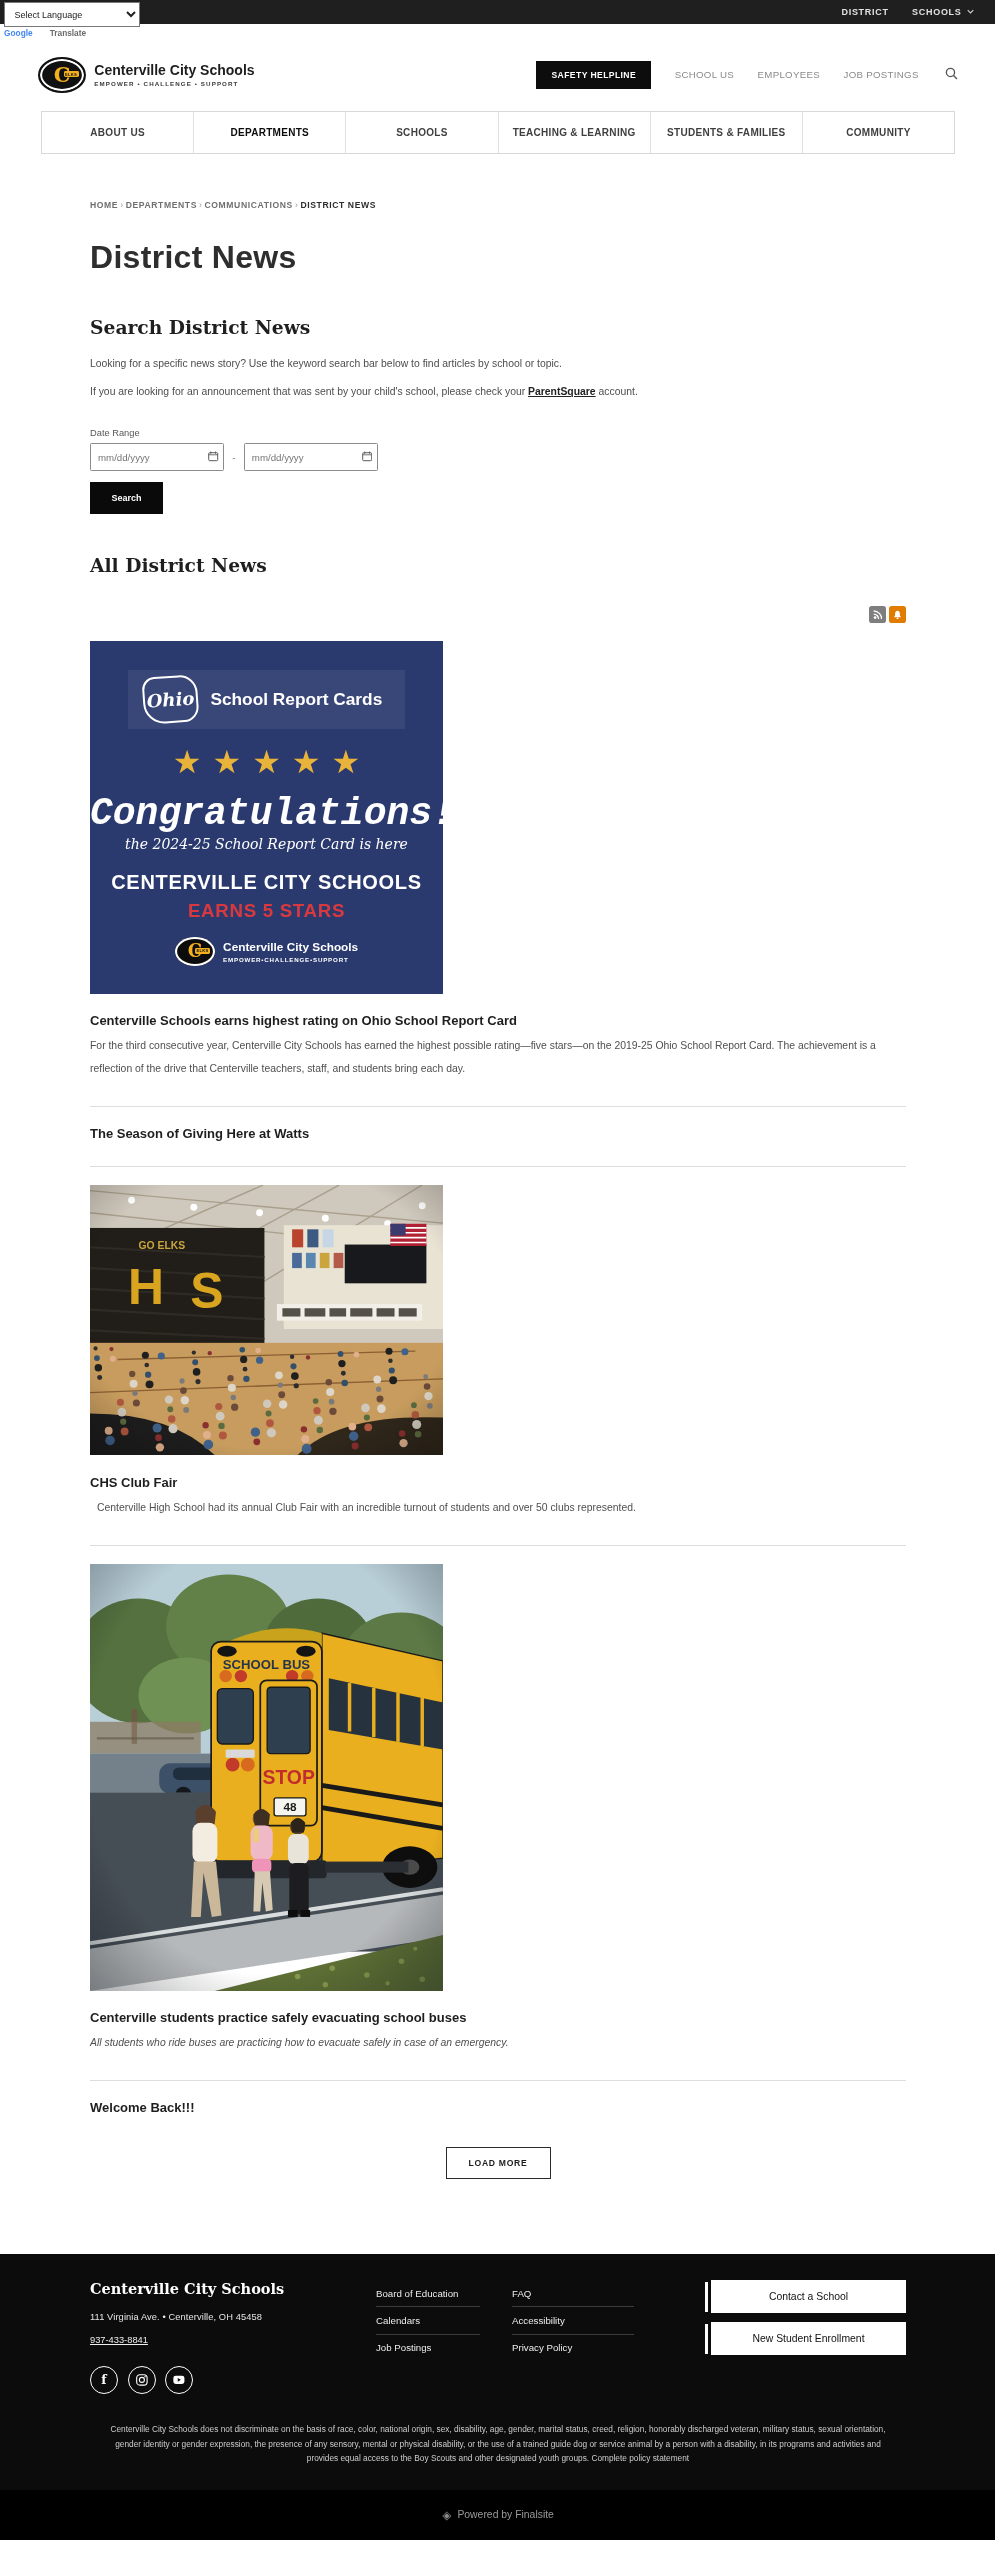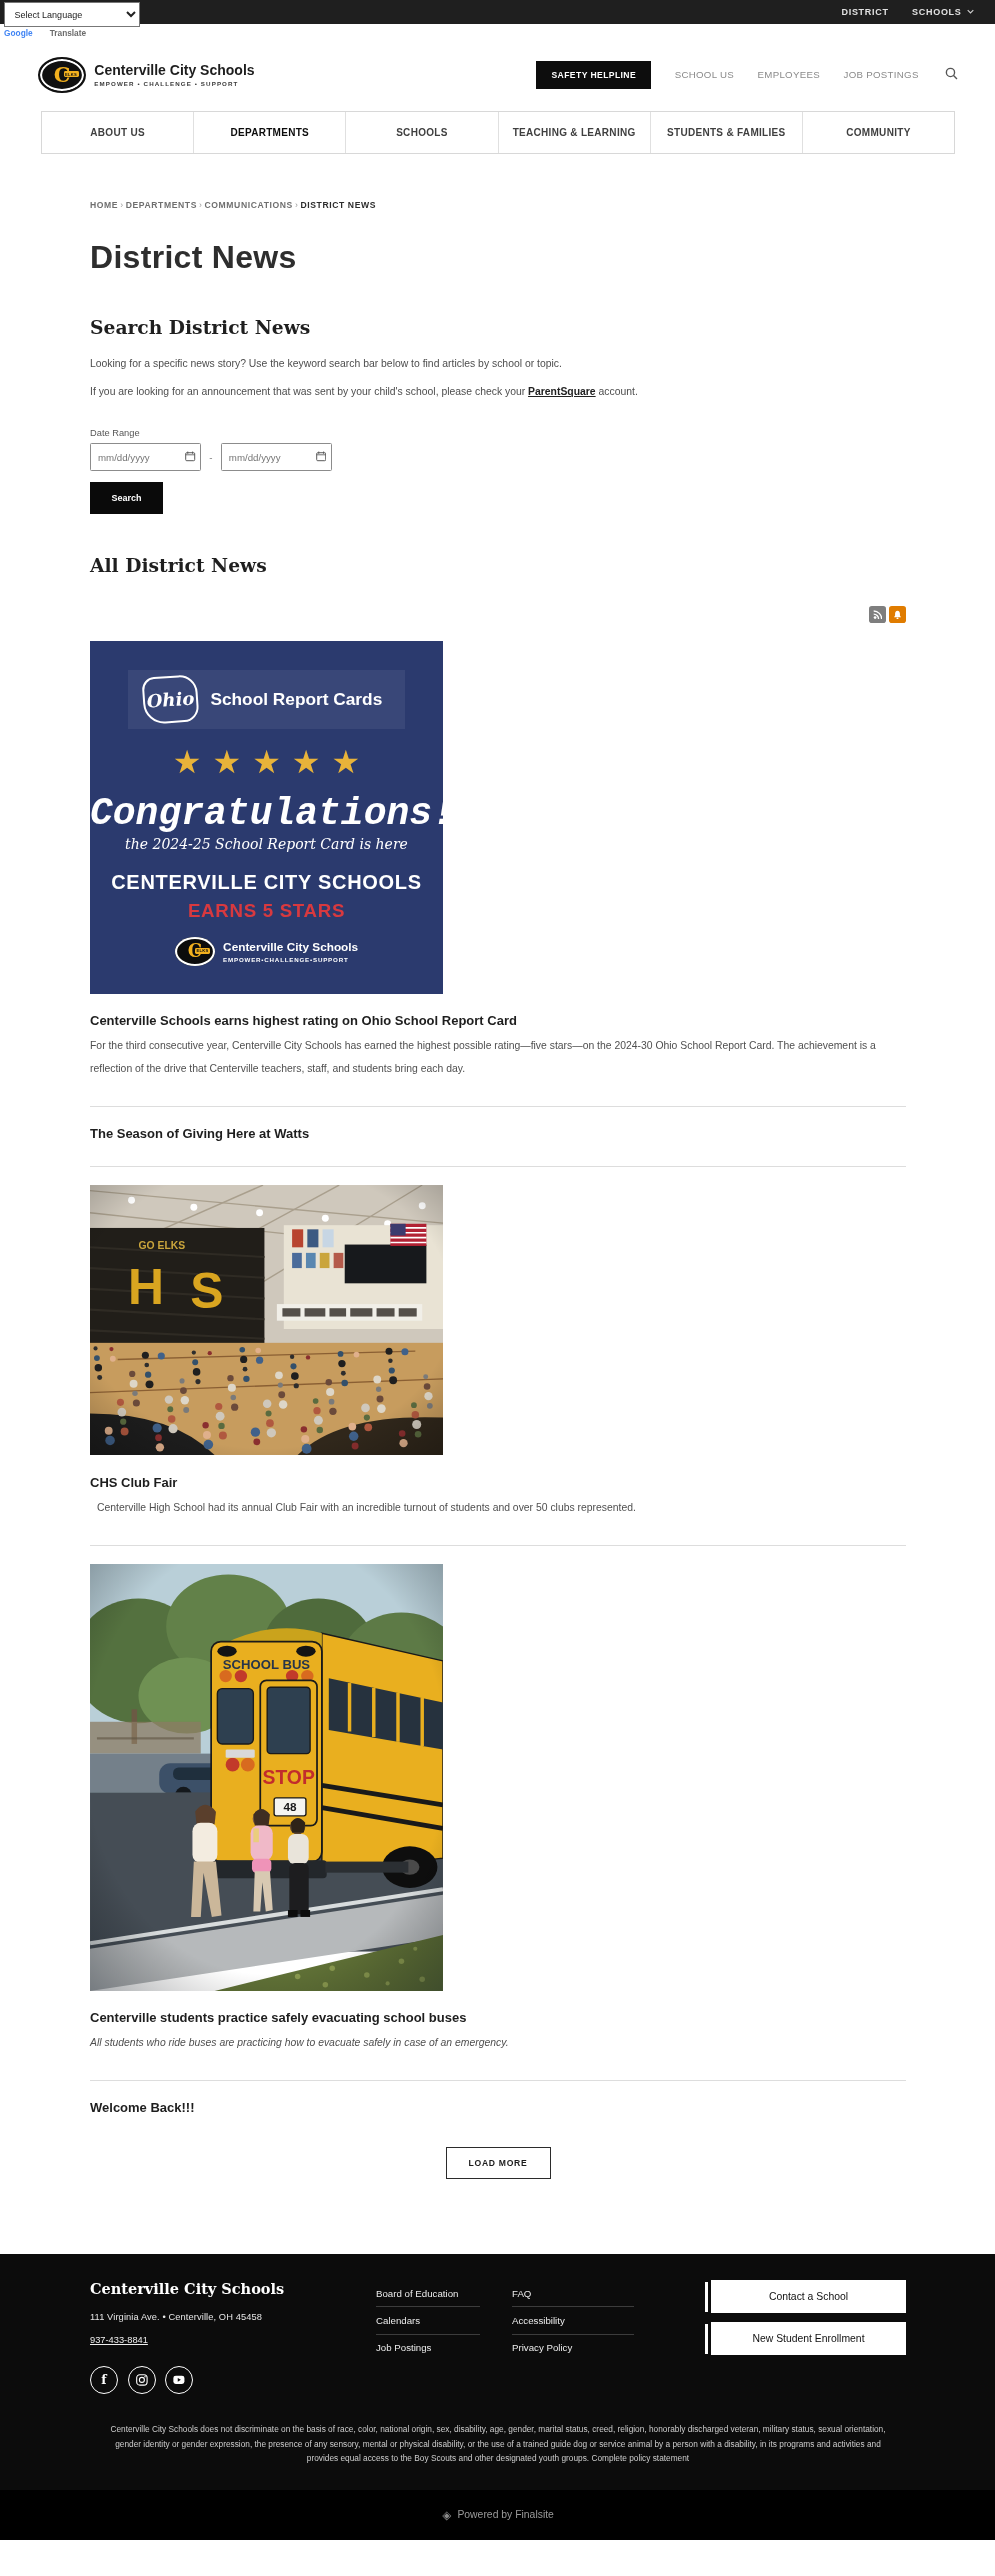--- a/index.html
+++ b/index.html
@@ -47,21 +47,21 @@
   .intro + .intro{margin-top:11.8px;}
   .plink{font-weight:800;color:#222;text-decoration:underline;cursor:pointer;}
 
   .keyword-wrap{position:relative;margin-top:12.4px;}
   .keyword-input{width:816px;height:26px;border:0.7px solid #8c8c8c;border-radius:2.1px;box-sizing:border-box;font-size:10.4px;color:#444;padding:0 28px 0 8.3px;font-family:"Liberation Sans",sans-serif;}
   .keyword-input::placeholder{color:#6d6d6d;}
   .go-circle{position:absolute;right:6.2px;top:5.5px;width:15px;height:15px;border-radius:50%;background:#0a0a0a;color:#fff;display:flex;align-items:center;justify-content:center;font-size:9px;cursor:pointer;line-height:1;}
   .date-label{margin-top:28px;font-size:9.3px;color:#555;}
   .daterow{margin-top:5.5px;display:flex;align-items:center;gap:8.3px;}
   .datewrap{position:relative;}
-  .date-input{width:111px;height:28px;border:0.7px solid #8c8c8c;border-radius:1.4px;box-sizing:border-box;font-size:9.7px;color:#555;padding:0 21px 0 7px;font-family:"Liberation Sans",sans-serif;}
+  .date-input{width:134px;height:28px;border:0.7px solid #8c8c8c;border-radius:1.4px;box-sizing:border-box;font-size:9.7px;color:#555;padding:0 21px 0 7px;font-family:"Liberation Sans",sans-serif;}
   .cal-ic{position:absolute;right:5.5px;top:8.3px;}
   .date-sep{color:#777;font-size:9.7px;}
   .btn-search{margin-top:11px;background:#0a0a0a;color:#fff;font-size:9px;font-weight:700;border:none;width:73px;height:32px;cursor:pointer;}
 
   .news-tools{display:flex;justify-content:flex-end;gap:3.5px;margin-top:30px;}
   .sq-ic{width:16.6px;height:16.6px;border-radius:2.8px;display:flex;align-items:center;justify-content:center;cursor:pointer;}
   .rss-bg{background:#7e7e7e;}
   .bell-bg{background:#e07c00;}
 
   .news-item{margin:0;}
@@ -256,21 +256,21 @@
           <span class="logo-c">C</span>
           <span class="logo-elks">ELKS</span>
         </div>
         <div>
           <div class="rc-logo-name">Centerville City Schools</div>
           <div class="rc-logo-tag">EMPOWER•CHALLENGE•SUPPORT</div>
         </div>
       </div>
     </div>
     <h3 class="news-title">Centerville Schools earns highest rating on Ohio School Report Card</h3>
-    <p class="news-desc">For the third consecutive year, Centerville City Schools has earned the highest possible rating—five stars—on the 2024-30 Ohio School Report Card. The achievement is a reflection of the drive that Centerville teachers, staff, and students bring each day.</p>
+    <p class="news-desc">For the third consecutive year, Centerville City Schools has earned the highest possible rating—five stars—on the 2019-25 Ohio School Report Card. The achievement is a reflection of the drive that Centerville teachers, staff, and students bring each day.</p>
   </article>
   <hr class="divider">
 
   
   <article class="news-item">
     <h3 class="news-title">The Season of Giving Here at Watts</h3>
   </article>
   <hr class="divider">
 
   

